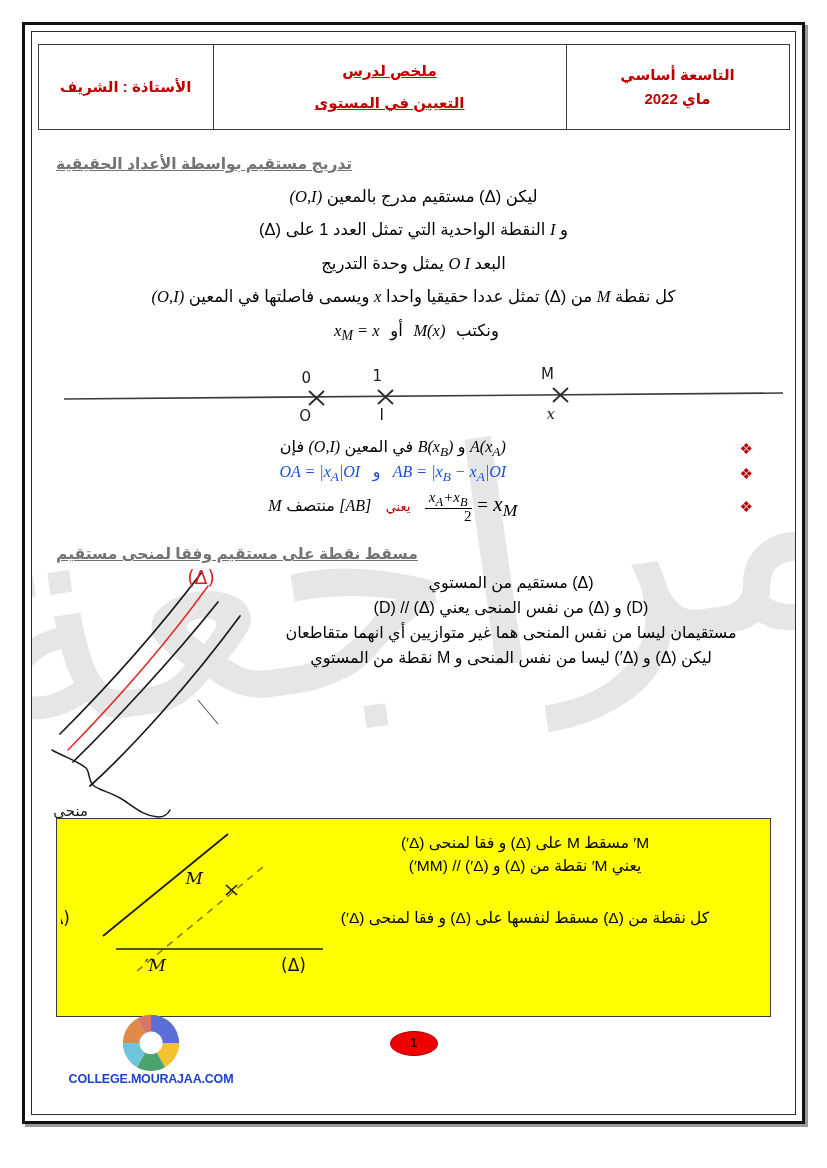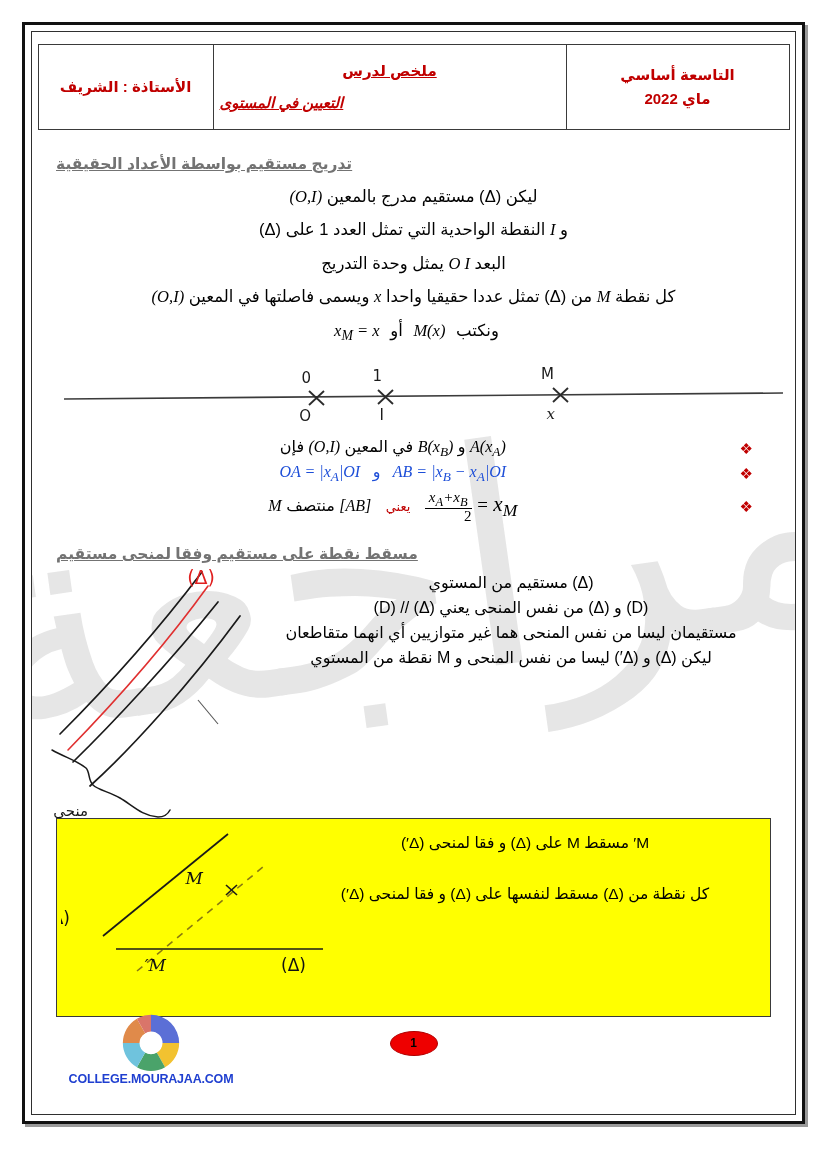--- a/index.html
+++ b/index.html
@@ -45,21 +45,21 @@
   table.hdr td{
     border:1px solid #3a3a3a;
     height:76px;vertical-align:middle;text-align:center;
     color:#c00000;font-weight:bold;font-size:15px;padding:4px 6px;
   }
   td.c-teacher{width:162px;}
   td.c-lesson{width:340px;}
   td.c-class{width:210px;}
   .u{text-decoration:underline;}
   .lesson-1{display:block;text-align:center;margin-bottom:14px;}
-  .lesson-2{display:block;text-align:left;font-style:italic;}
+  .lesson-2{display:block;text-align:center;}
   .cls-1{display:block;margin-bottom:6px;}
   .cls-2{display:block;}
 
   
   .body{padding:0 24px;font-size:16.5px;line-height:1.0;}
   .sec-title{
     color:#737373;font-weight:bold;font-size:15.5px;text-decoration:underline;
     text-align:left;margin:26px 0 4px 0;
   }
   .line{margin:16px 0;text-align:center;white-space:nowrap;}
@@ -285,20 +285,21 @@
               <text x="165" y="30" font-family="DejaVu Sans, sans-serif" font-size="19" fill="#e02020">(Δ)</text>
               <text x="38" y="262" font-family="DejaVu Sans, sans-serif" font-size="15" fill="#1a1a1a">منحى</text>
             </svg>
           </div>
         </div>
 
         <div class="yellow">
 
           <div class="ytext">
             <p>M′ مسقط M على (Δ) و فقا لمنحى (Δ′)</p>
+            <p>يعني M′ نقطة من (Δ) و (Δ′) // (MM′)</p>
             <p class="gap"></p>
             <p>كل نقطة من (Δ) مسقط لنفسها على (Δ) و فقا لمنحى (Δ′)</p>
           </div>
 
           <div class="yfig">
             <svg width="300" height="163" viewBox="0 0 300 163">
 
               <line x1="42" y1="117" x2="167" y2="15" stroke="#1a1a1a" stroke-width="1.7"></line>
 
               <line x1="76" y1="152" x2="202" y2="48" stroke="#8a7a10" stroke-width="1.6" stroke-dasharray="7,6"></line>

